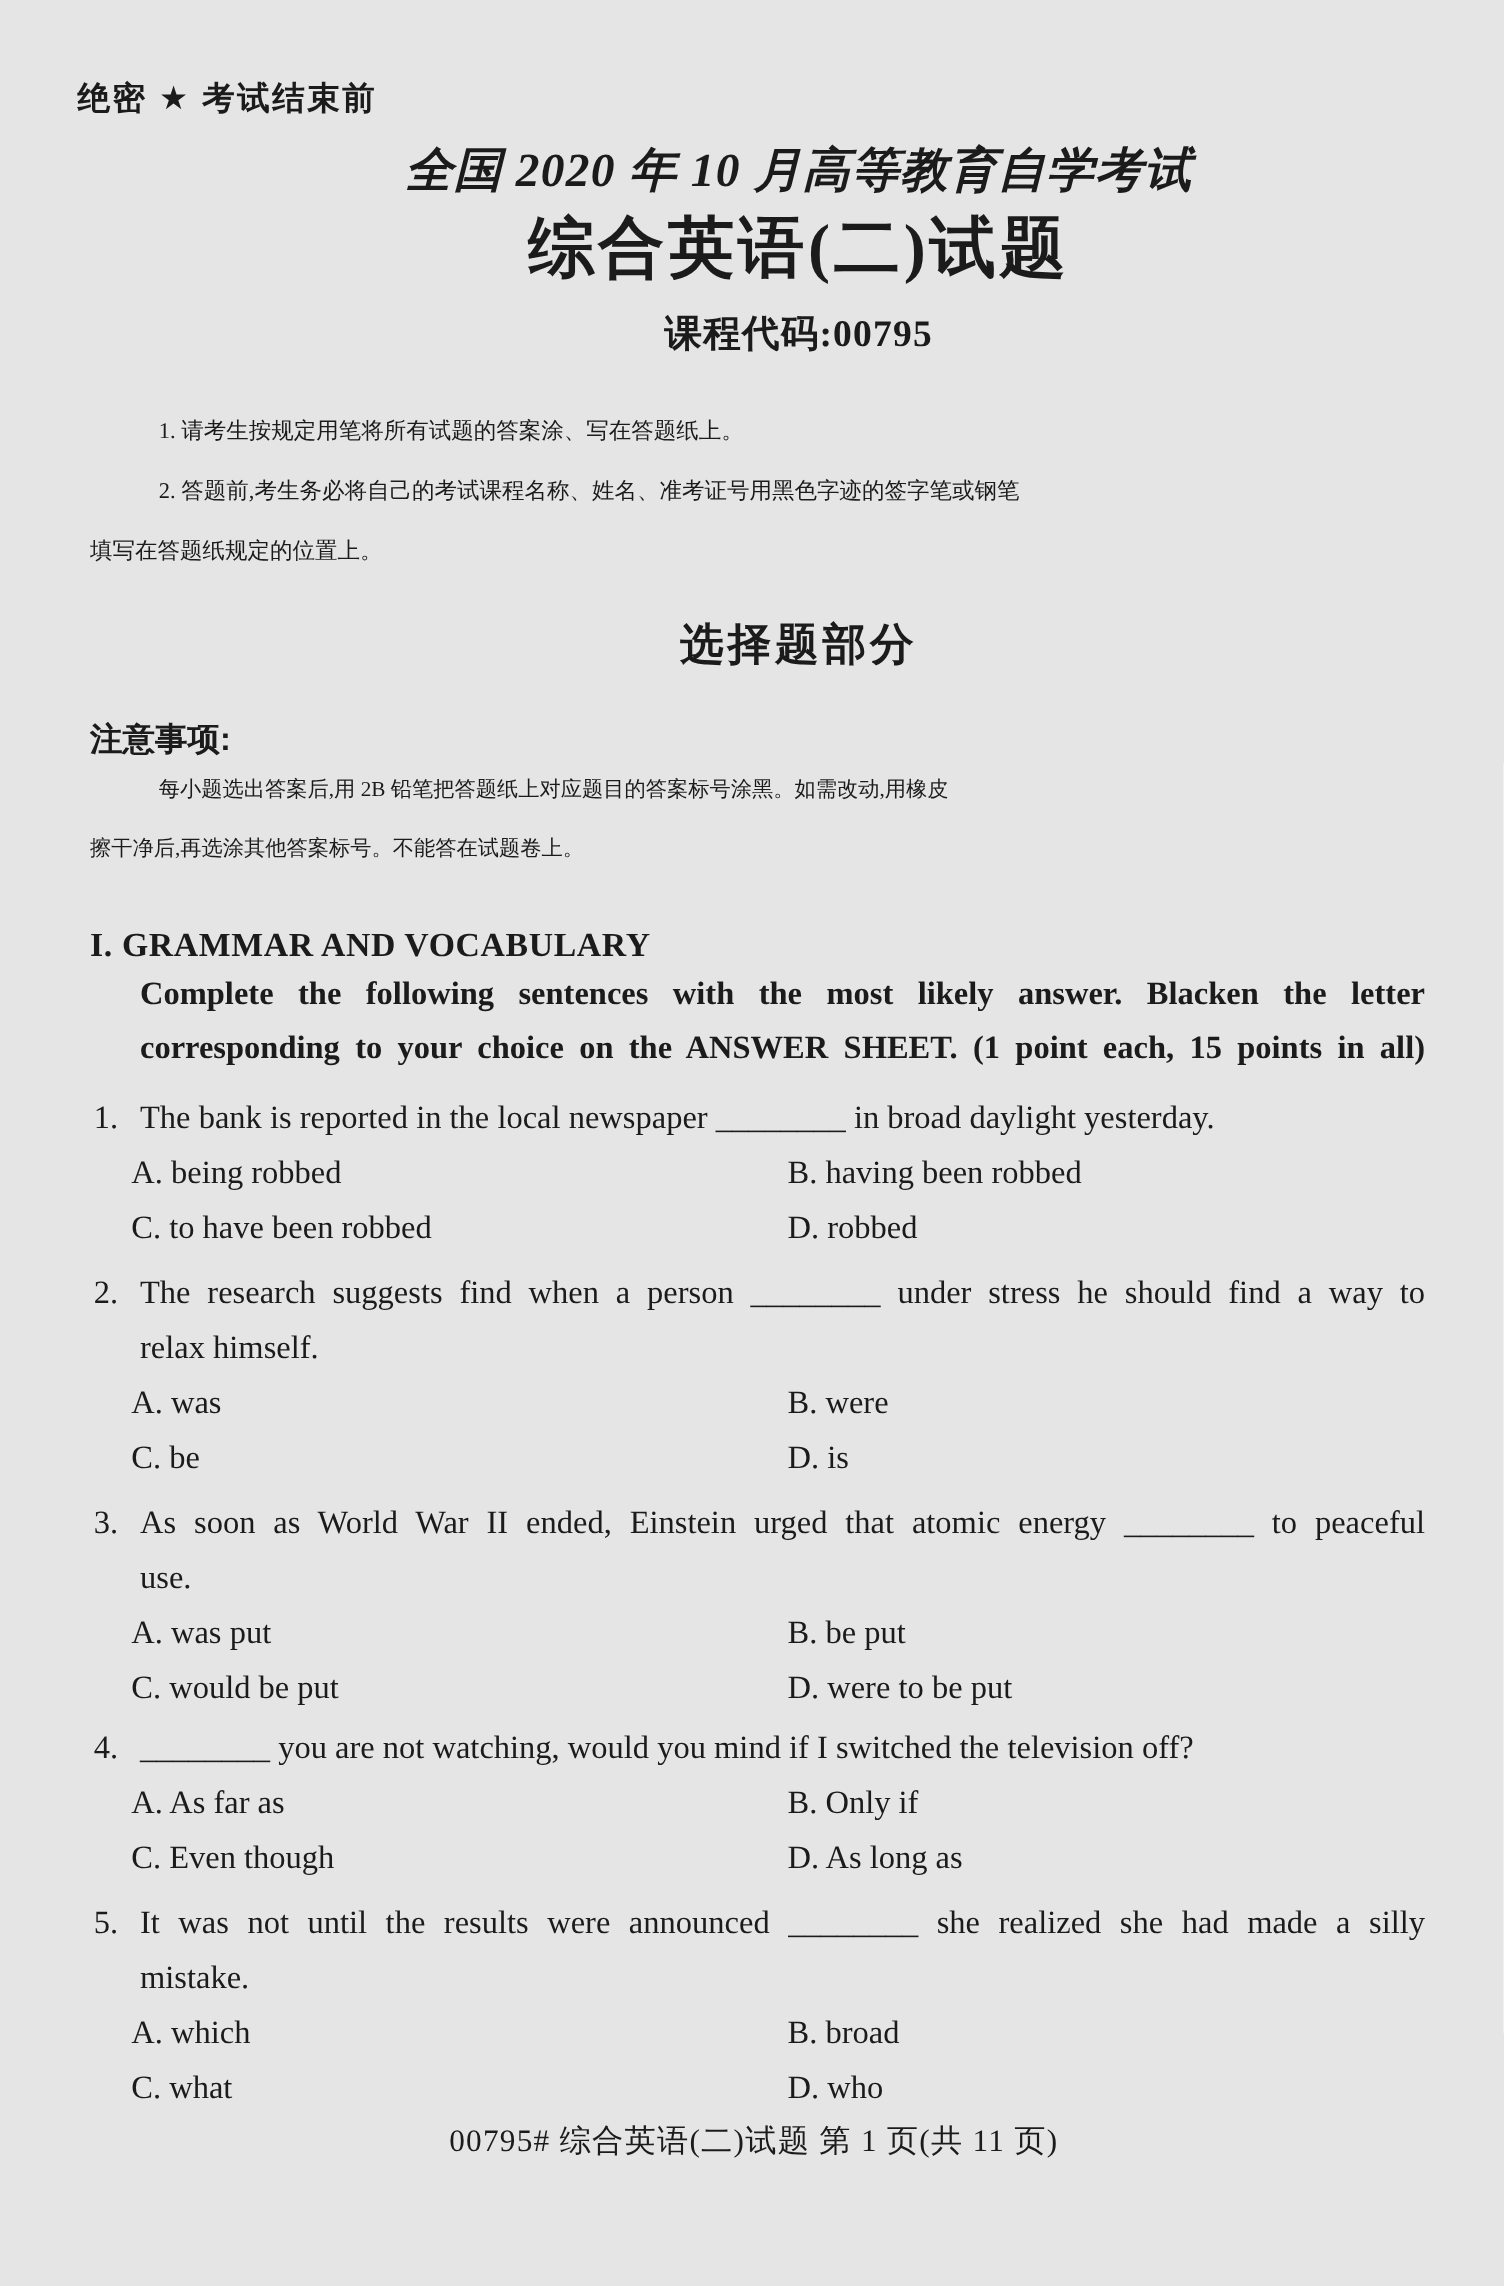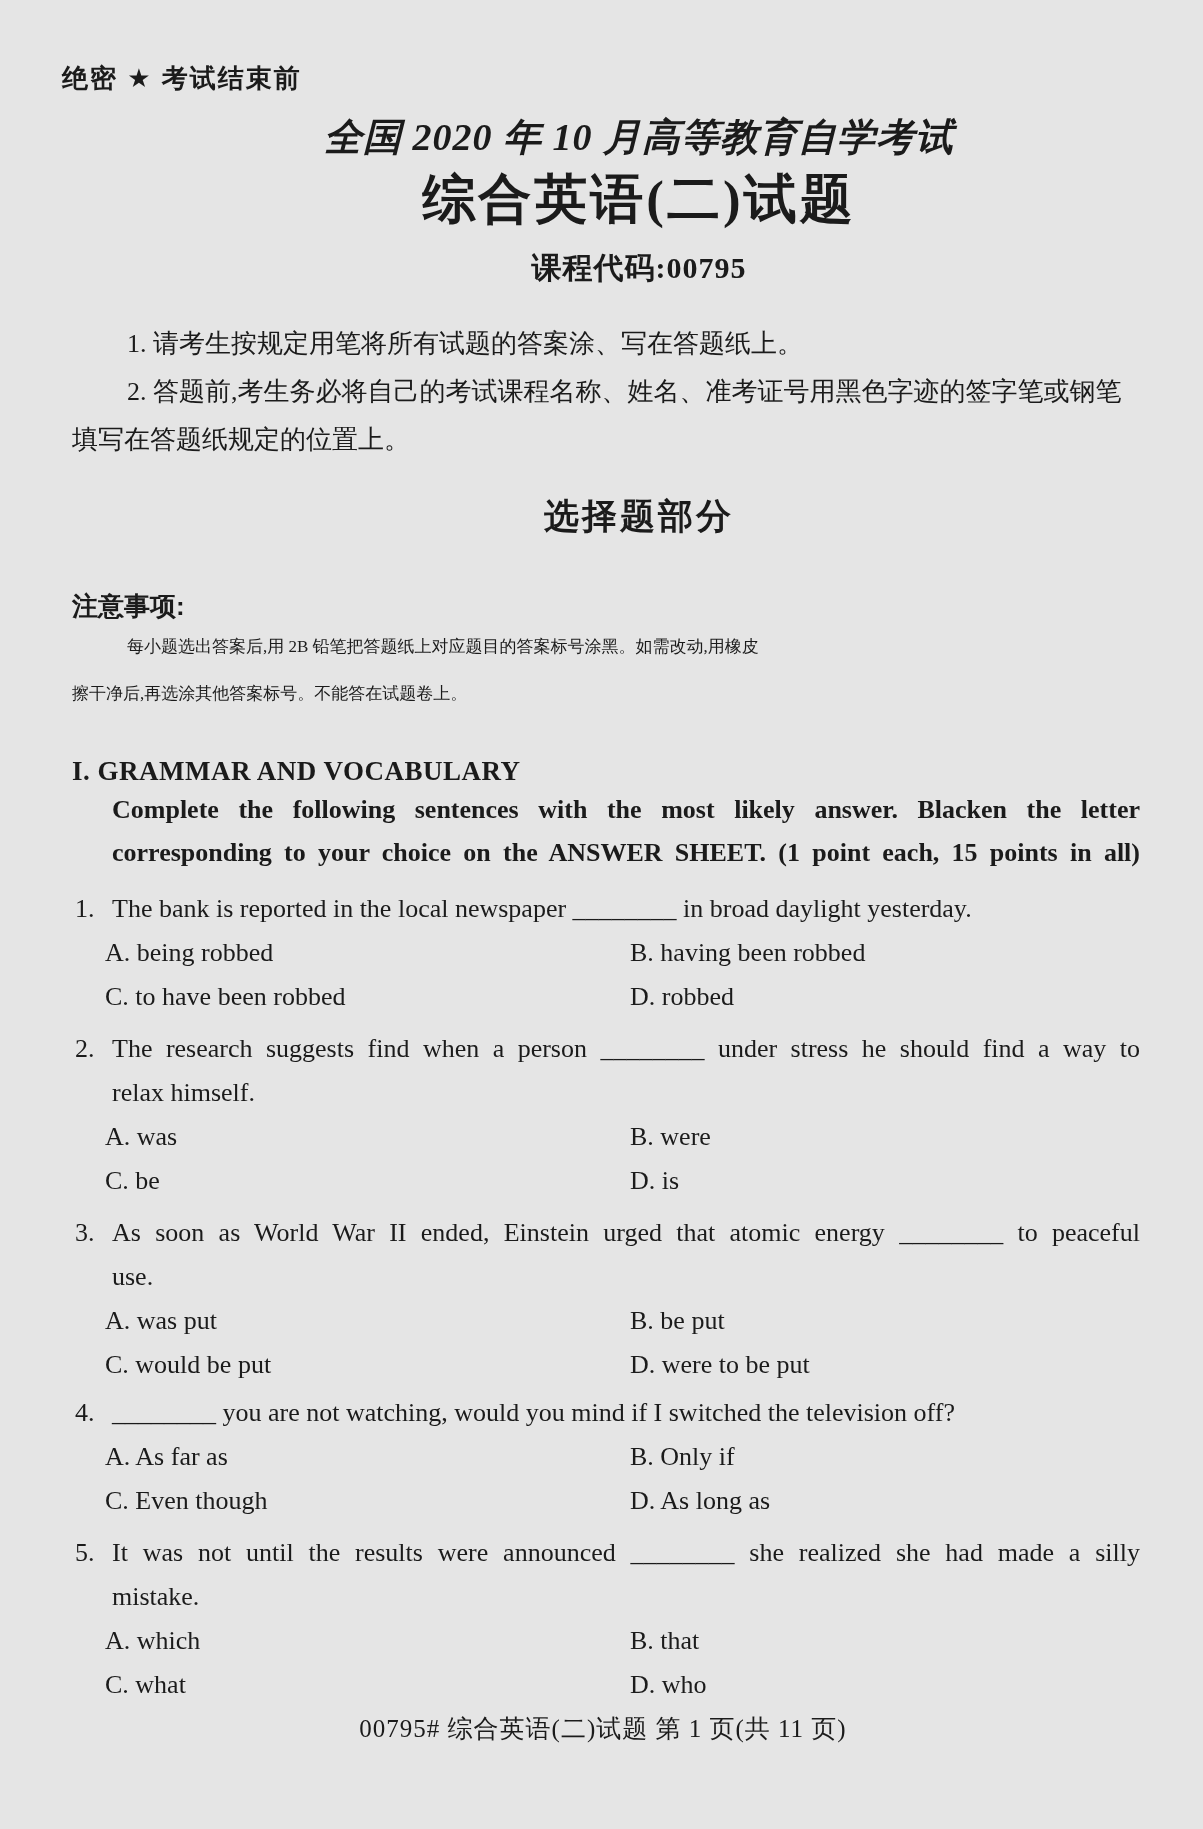--- a/index.html
+++ b/index.html
@@ -18,31 +18,31 @@
   .security{
     font-family:"Liberation Sans","DejaVu Sans",sans-serif;
     font-weight:700;font-size:26px;line-height:32px;margin:2px 0 0 -10px;
     letter-spacing:2px;
   }
   .head-center{padding-left:66px;text-align:center;}
   .title1{font-weight:700;font-size:38px;line-height:46px;margin-top:20px;letter-spacing:1px;font-style:italic;}
   .title2{font-weight:700;font-size:53px;line-height:62px;margin-top:8px;letter-spacing:3px;}
   .course{font-weight:700;font-size:30px;line-height:36px;margin-top:20px;letter-spacing:1px;}
   
-  .notice{font-size:26px;line-height:48px;}
+  .notice{font-size:18px;line-height:48px;}
   .n1{margin-top:34px;}
   .indent1{padding-left:55px;}
   
   .section-title{
     font-family:"Liberation Sans","DejaVu Sans",sans-serif;
     font-weight:700;font-size:35px;line-height:44px;margin-top:30px;letter-spacing:3px;
   }
   .attn-head{
     font-family:"Liberation Sans","DejaVu Sans",sans-serif;
-    font-weight:600;font-size:26px;line-height:34px;margin-top:51px;
+    font-weight:600;font-size:26px;line-height:34px;margin-top:36px;
   }
   .attn{font-size:17px;line-height:47px;}
   
   .part-head{font-weight:700;font-size:27px;line-height:34px;margin-top:37px;letter-spacing:.5px;}
   .dir{font-weight:700;font-size:26px;line-height:43px;padding-left:40px;}
   .just{text-align:justify;text-align-last:justify;white-space:normal;}
   
   .qline{display:flex;font-size:26px;line-height:44px;}
   .qnum{flex:0 0 40px;box-sizing:border-box;padding-left:3px;}
   .qtext{flex:1;}
@@ -139,21 +139,21 @@
     <span class="optR line">D. As long as</span>
   </div>
 
   <div class="qline mt8">
     <span class="qnum">5.</span>
     <span class="qtext just">It was not until the results were announced ________ she realized she had made a silly</span>
   </div>
   <div class="qcont line">mistake.</div>
   <div class="optrow">
     <span class="optL line">A. which</span>
-    <span class="optR line">B. that</span>
+    <span class="optR line">B. broad</span>
   </div>
   <div class="optrow">
     <span class="optL line">C. what</span>
     <span class="optR line">D. who</span>
   </div>
 
   <div class="footer line">00795# 综合英语(二)试题 第 1 页(共 11 页)</div>
 
 </div>
 

